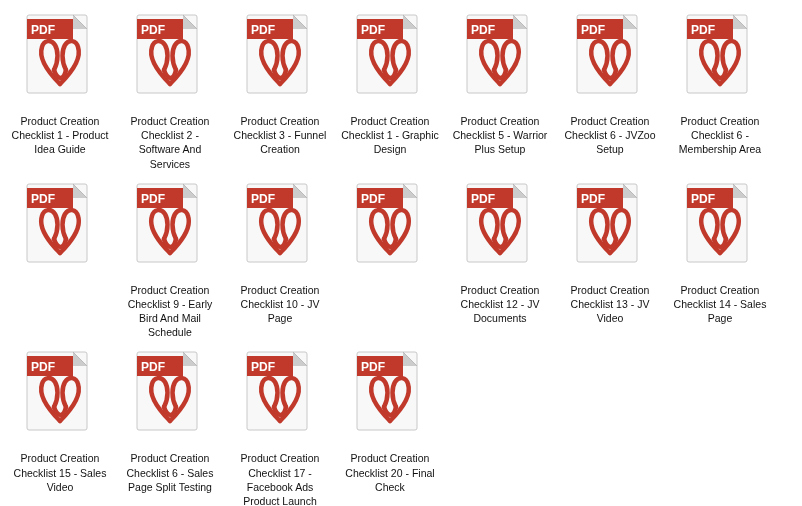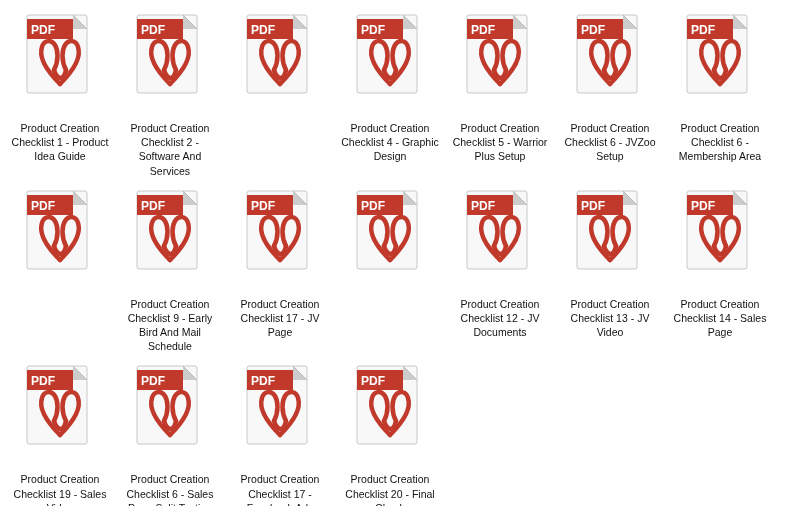--- a/index.html
+++ b/index.html
@@ -29,21 +29,21 @@
       width: 72px;
       height: 86px;
       position: relative;
       flex-shrink: 0;
     }
     .pdf-icon svg {
       width: 72px;
       height: 86px;
     }
     .pdf-label {
-      margin-top: 21px;
+      margin-top: 14px;
       text-align: center;
       font-size: 10.5px;
       line-height: 1.35;
       color: #111;
       max-width: 104px;
     }
   </style>
 </head>
 <body>
 
@@ -99,40 +99,41 @@
     <rect x="3" y="5" width="46" height="20" fill="#c0392b"></rect>
 
     <text x="7" y="20" font-family="Arial" font-weight="900" font-size="12" fill="white">PDF</text>
 
     <g>
       <path d="M36,70 C26,60 14,45 18,33 C20,26 27,25 31,31 C34,36 35,46 30,56" stroke="#c0392b" stroke-width="4.5" fill="none" stroke-linecap="round"></path>
       <path d="M36,70 C46,60 58,45 54,33 C52,26 45,25 41,31 C38,36 37,46 42,56" stroke="#c0392b" stroke-width="4.5" fill="none" stroke-linecap="round"></path>
       <path d="M30,56 C33,65 39,68 42,56" stroke="#c0392b" stroke-width="4.5" fill="none" stroke-linecap="round"></path>
     </g>
   </svg></div>
-    </div>
-    <div class="pdf-item">
-      <div class="pdf-icon"><svg viewBox="0 0 72 86" xmlns="http://www.w3.org/2000/svg">
-
-    <rect x="3" y="1" width="60" height="78" rx="2" fill="#f8f8f8" stroke="#c8c8c8" stroke-width="1"></rect>
-
-    <polygon points="49,1 63,15 49,15" fill="#cccccc"></polygon>
-    <line x1="49" y1="1" x2="63" y2="15" stroke="#b0b0b0" stroke-width="0.8"></line>
-
-    <rect x="3" y="5" width="46" height="20" fill="#c0392b"></rect>
-
-    <text x="7" y="20" font-family="Arial" font-weight="900" font-size="12" fill="white">PDF</text>
-
-    <g>
-      <path d="M36,70 C26,60 14,45 18,33 C20,26 27,25 31,31 C34,36 35,46 30,56" stroke="#c0392b" stroke-width="4.5" fill="none" stroke-linecap="round"></path>
-      <path d="M36,70 C46,60 58,45 54,33 C52,26 45,25 41,31 C38,36 37,46 42,56" stroke="#c0392b" stroke-width="4.5" fill="none" stroke-linecap="round"></path>
-      <path d="M30,56 C33,65 39,68 42,56" stroke="#c0392b" stroke-width="4.5" fill="none" stroke-linecap="round"></path>
-    </g>
-  </svg></div>
-      <div class="pdf-label">Product Creation Checklist 4 - Graphic Design</div>
+      <div class="pdf-label">Product Creation Checklist 3 - Funnel Creation</div>
+    </div>
+    <div class="pdf-item">
+      <div class="pdf-icon"><svg viewBox="0 0 72 86" xmlns="http://www.w3.org/2000/svg">
+
+    <rect x="3" y="1" width="60" height="78" rx="2" fill="#f8f8f8" stroke="#c8c8c8" stroke-width="1"></rect>
+
+    <polygon points="49,1 63,15 49,15" fill="#cccccc"></polygon>
+    <line x1="49" y1="1" x2="63" y2="15" stroke="#b0b0b0" stroke-width="0.8"></line>
+
+    <rect x="3" y="5" width="46" height="20" fill="#c0392b"></rect>
+
+    <text x="7" y="20" font-family="Arial" font-weight="900" font-size="12" fill="white">PDF</text>
+
+    <g>
+      <path d="M36,70 C26,60 14,45 18,33 C20,26 27,25 31,31 C34,36 35,46 30,56" stroke="#c0392b" stroke-width="4.5" fill="none" stroke-linecap="round"></path>
+      <path d="M36,70 C46,60 58,45 54,33 C52,26 45,25 41,31 C38,36 37,46 42,56" stroke="#c0392b" stroke-width="4.5" fill="none" stroke-linecap="round"></path>
+      <path d="M30,56 C33,65 39,68 42,56" stroke="#c0392b" stroke-width="4.5" fill="none" stroke-linecap="round"></path>
+    </g>
+  </svg></div>
+      <div class="pdf-label">Product Creation Checklist 1 - Graphic Design</div>
     </div>
     <div class="pdf-item">
       <div class="pdf-icon"><svg viewBox="0 0 72 86" xmlns="http://www.w3.org/2000/svg">
 
     <rect x="3" y="1" width="60" height="78" rx="2" fill="#f8f8f8" stroke="#c8c8c8" stroke-width="1"></rect>
 
     <polygon points="49,1 63,15 49,15" fill="#cccccc"></polygon>
     <line x1="49" y1="1" x2="63" y2="15" stroke="#b0b0b0" stroke-width="0.8"></line>
 
     <rect x="3" y="5" width="46" height="20" fill="#c0392b"></rect>
@@ -237,21 +238,21 @@
     <rect x="3" y="5" width="46" height="20" fill="#c0392b"></rect>
 
     <text x="7" y="20" font-family="Arial" font-weight="900" font-size="12" fill="white">PDF</text>
 
     <g>
       <path d="M36,70 C26,60 14,45 18,33 C20,26 27,25 31,31 C34,36 35,46 30,56" stroke="#c0392b" stroke-width="4.5" fill="none" stroke-linecap="round"></path>
       <path d="M36,70 C46,60 58,45 54,33 C52,26 45,25 41,31 C38,36 37,46 42,56" stroke="#c0392b" stroke-width="4.5" fill="none" stroke-linecap="round"></path>
       <path d="M30,56 C33,65 39,68 42,56" stroke="#c0392b" stroke-width="4.5" fill="none" stroke-linecap="round"></path>
     </g>
   </svg></div>
-      <div class="pdf-label">Product Creation Checklist 17 - JV Page</div>
+      <div class="pdf-label">Product Creation Checklist 10 - JV Page</div>
     </div>
     <div class="pdf-item">
       <div class="pdf-icon"><svg viewBox="0 0 72 86" xmlns="http://www.w3.org/2000/svg">
 
     <rect x="3" y="1" width="60" height="78" rx="2" fill="#f8f8f8" stroke="#c8c8c8" stroke-width="1"></rect>
 
     <polygon points="49,1 63,15 49,15" fill="#cccccc"></polygon>
     <line x1="49" y1="1" x2="63" y2="15" stroke="#b0b0b0" stroke-width="0.8"></line>
 
     <rect x="3" y="5" width="46" height="20" fill="#c0392b"></rect>
@@ -336,21 +337,21 @@
     <rect x="3" y="5" width="46" height="20" fill="#c0392b"></rect>
 
     <text x="7" y="20" font-family="Arial" font-weight="900" font-size="12" fill="white">PDF</text>
 
     <g>
       <path d="M36,70 C26,60 14,45 18,33 C20,26 27,25 31,31 C34,36 35,46 30,56" stroke="#c0392b" stroke-width="4.5" fill="none" stroke-linecap="round"></path>
       <path d="M36,70 C46,60 58,45 54,33 C52,26 45,25 41,31 C38,36 37,46 42,56" stroke="#c0392b" stroke-width="4.5" fill="none" stroke-linecap="round"></path>
       <path d="M30,56 C33,65 39,68 42,56" stroke="#c0392b" stroke-width="4.5" fill="none" stroke-linecap="round"></path>
     </g>
   </svg></div>
-      <div class="pdf-label">Product Creation Checklist 19 - Sales Video</div>
+      <div class="pdf-label">Product Creation Checklist 15 - Sales Video</div>
     </div>
     <div class="pdf-item">
       <div class="pdf-icon"><svg viewBox="0 0 72 86" xmlns="http://www.w3.org/2000/svg">
 
     <rect x="3" y="1" width="60" height="78" rx="2" fill="#f8f8f8" stroke="#c8c8c8" stroke-width="1"></rect>
 
     <polygon points="49,1 63,15 49,15" fill="#cccccc"></polygon>
     <line x1="49" y1="1" x2="63" y2="15" stroke="#b0b0b0" stroke-width="0.8"></line>
 
     <rect x="3" y="5" width="46" height="20" fill="#c0392b"></rect>

